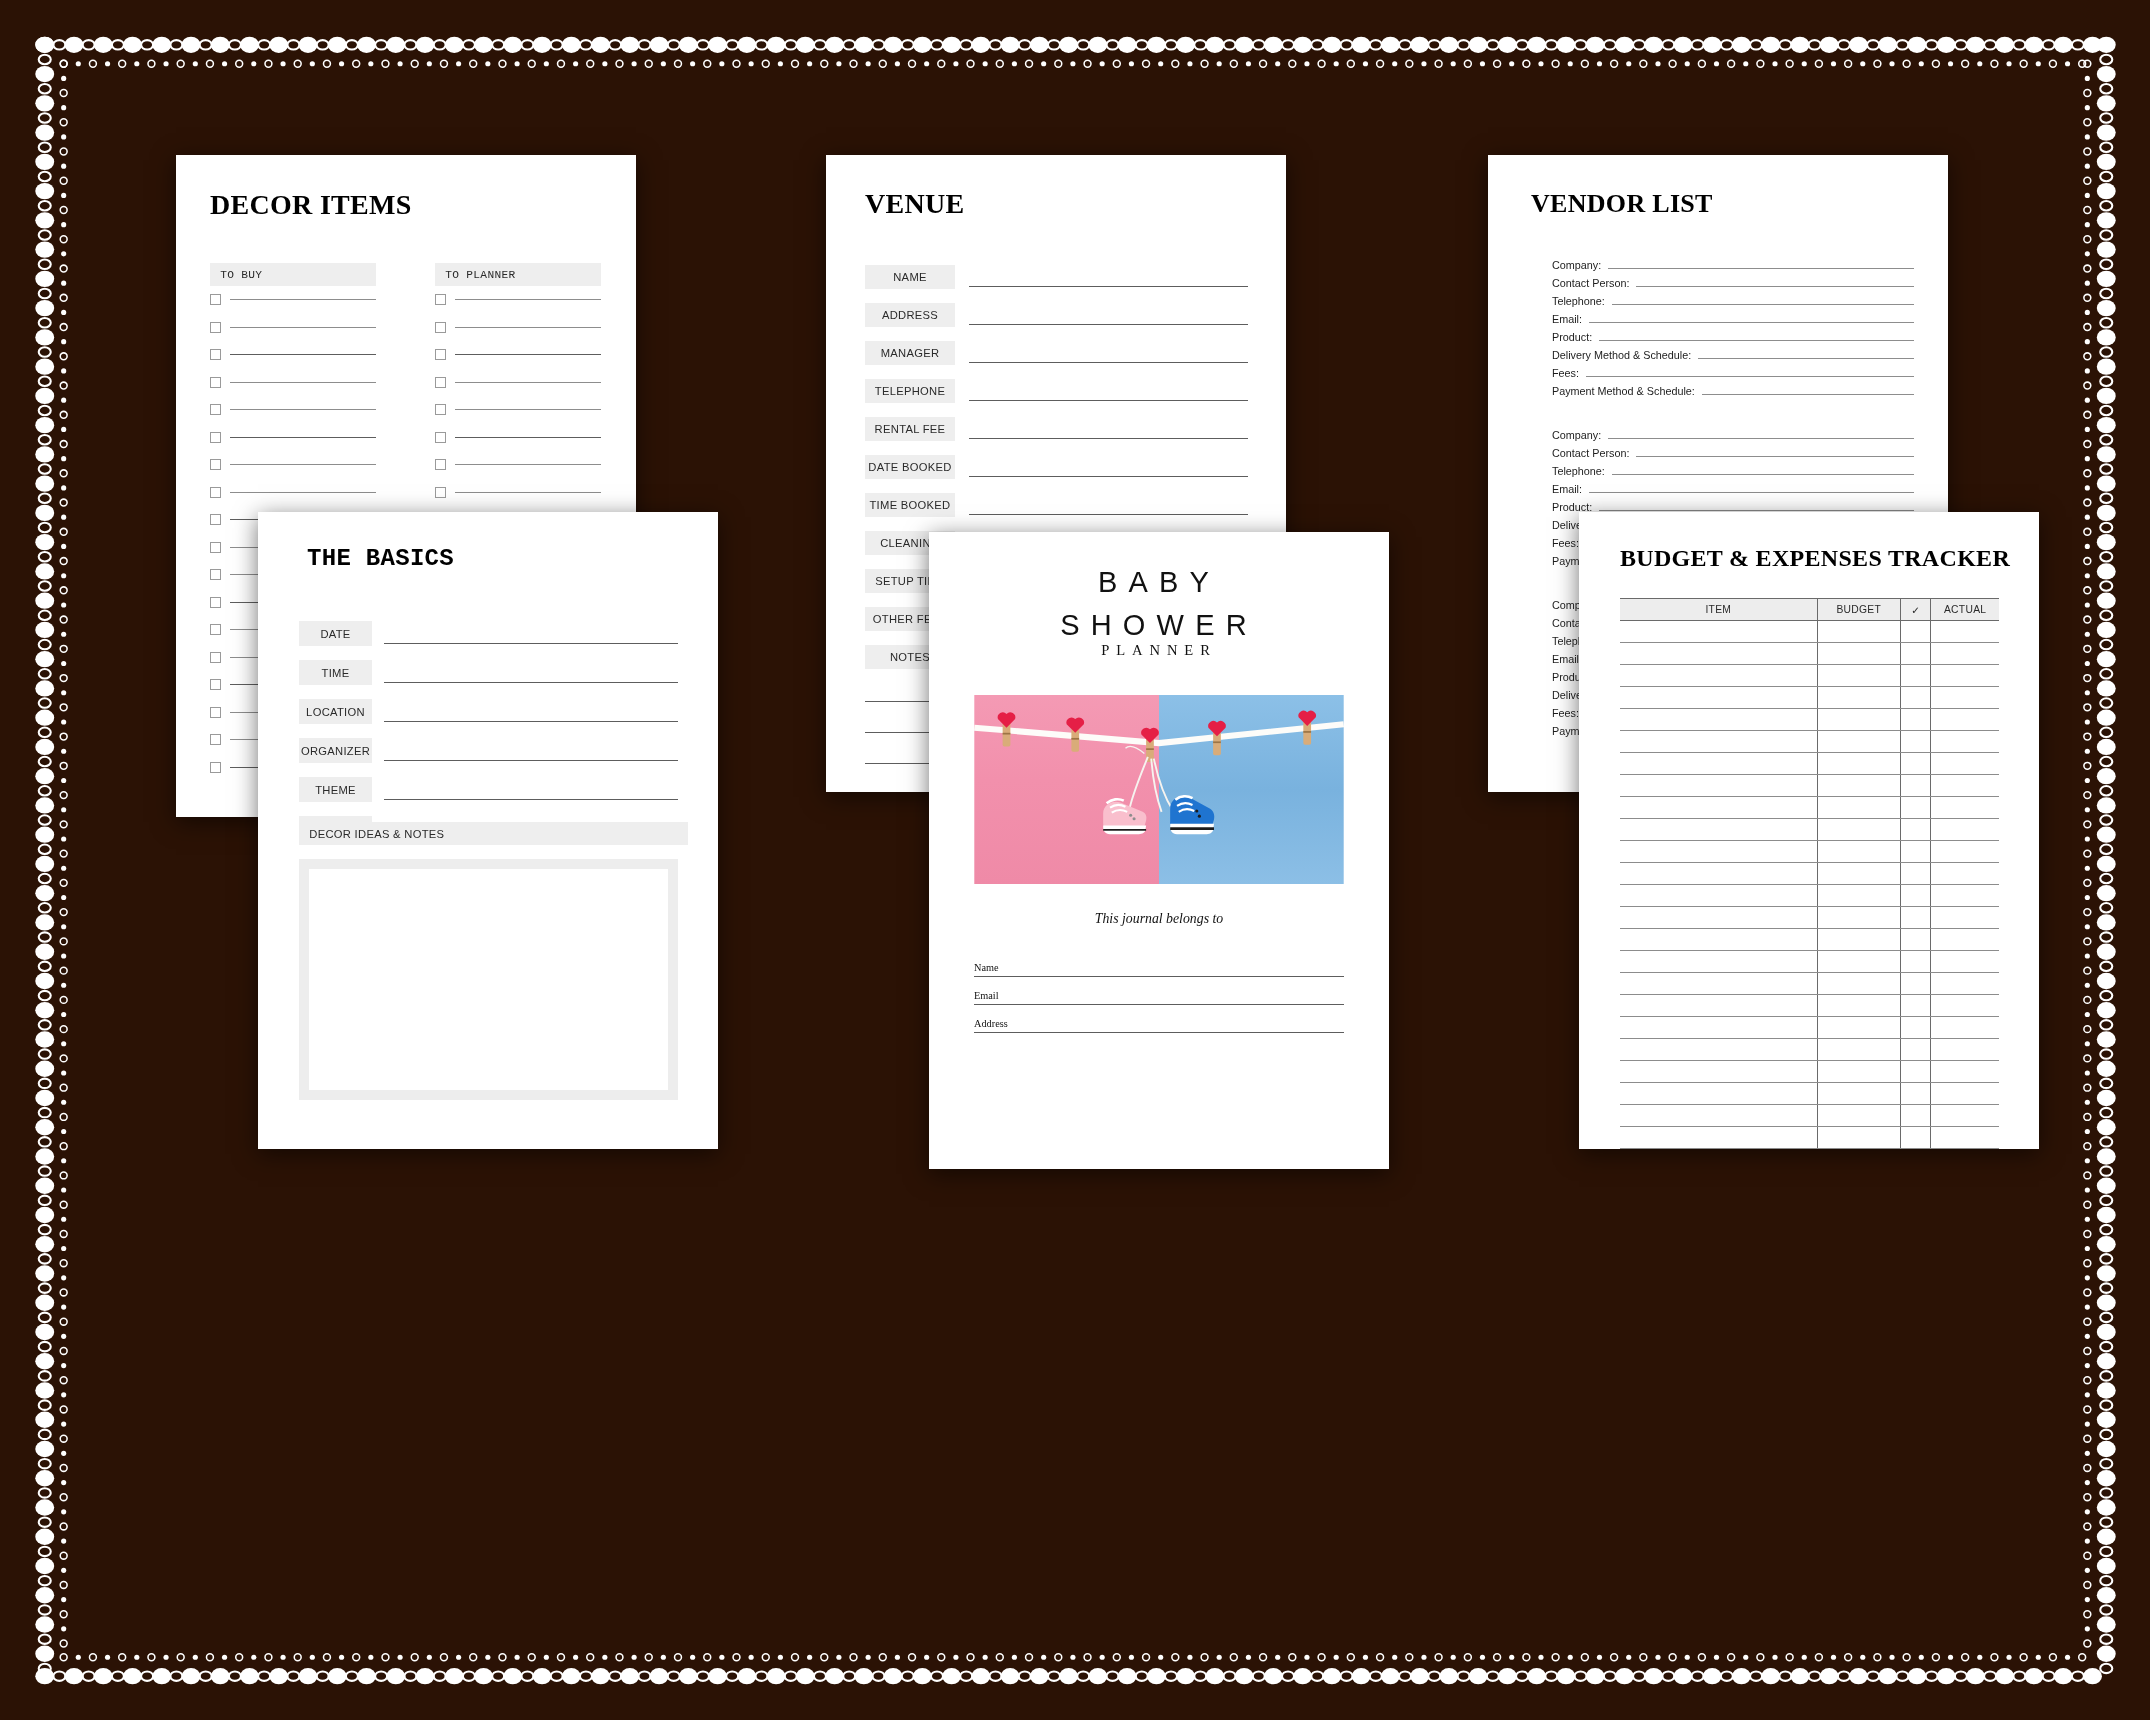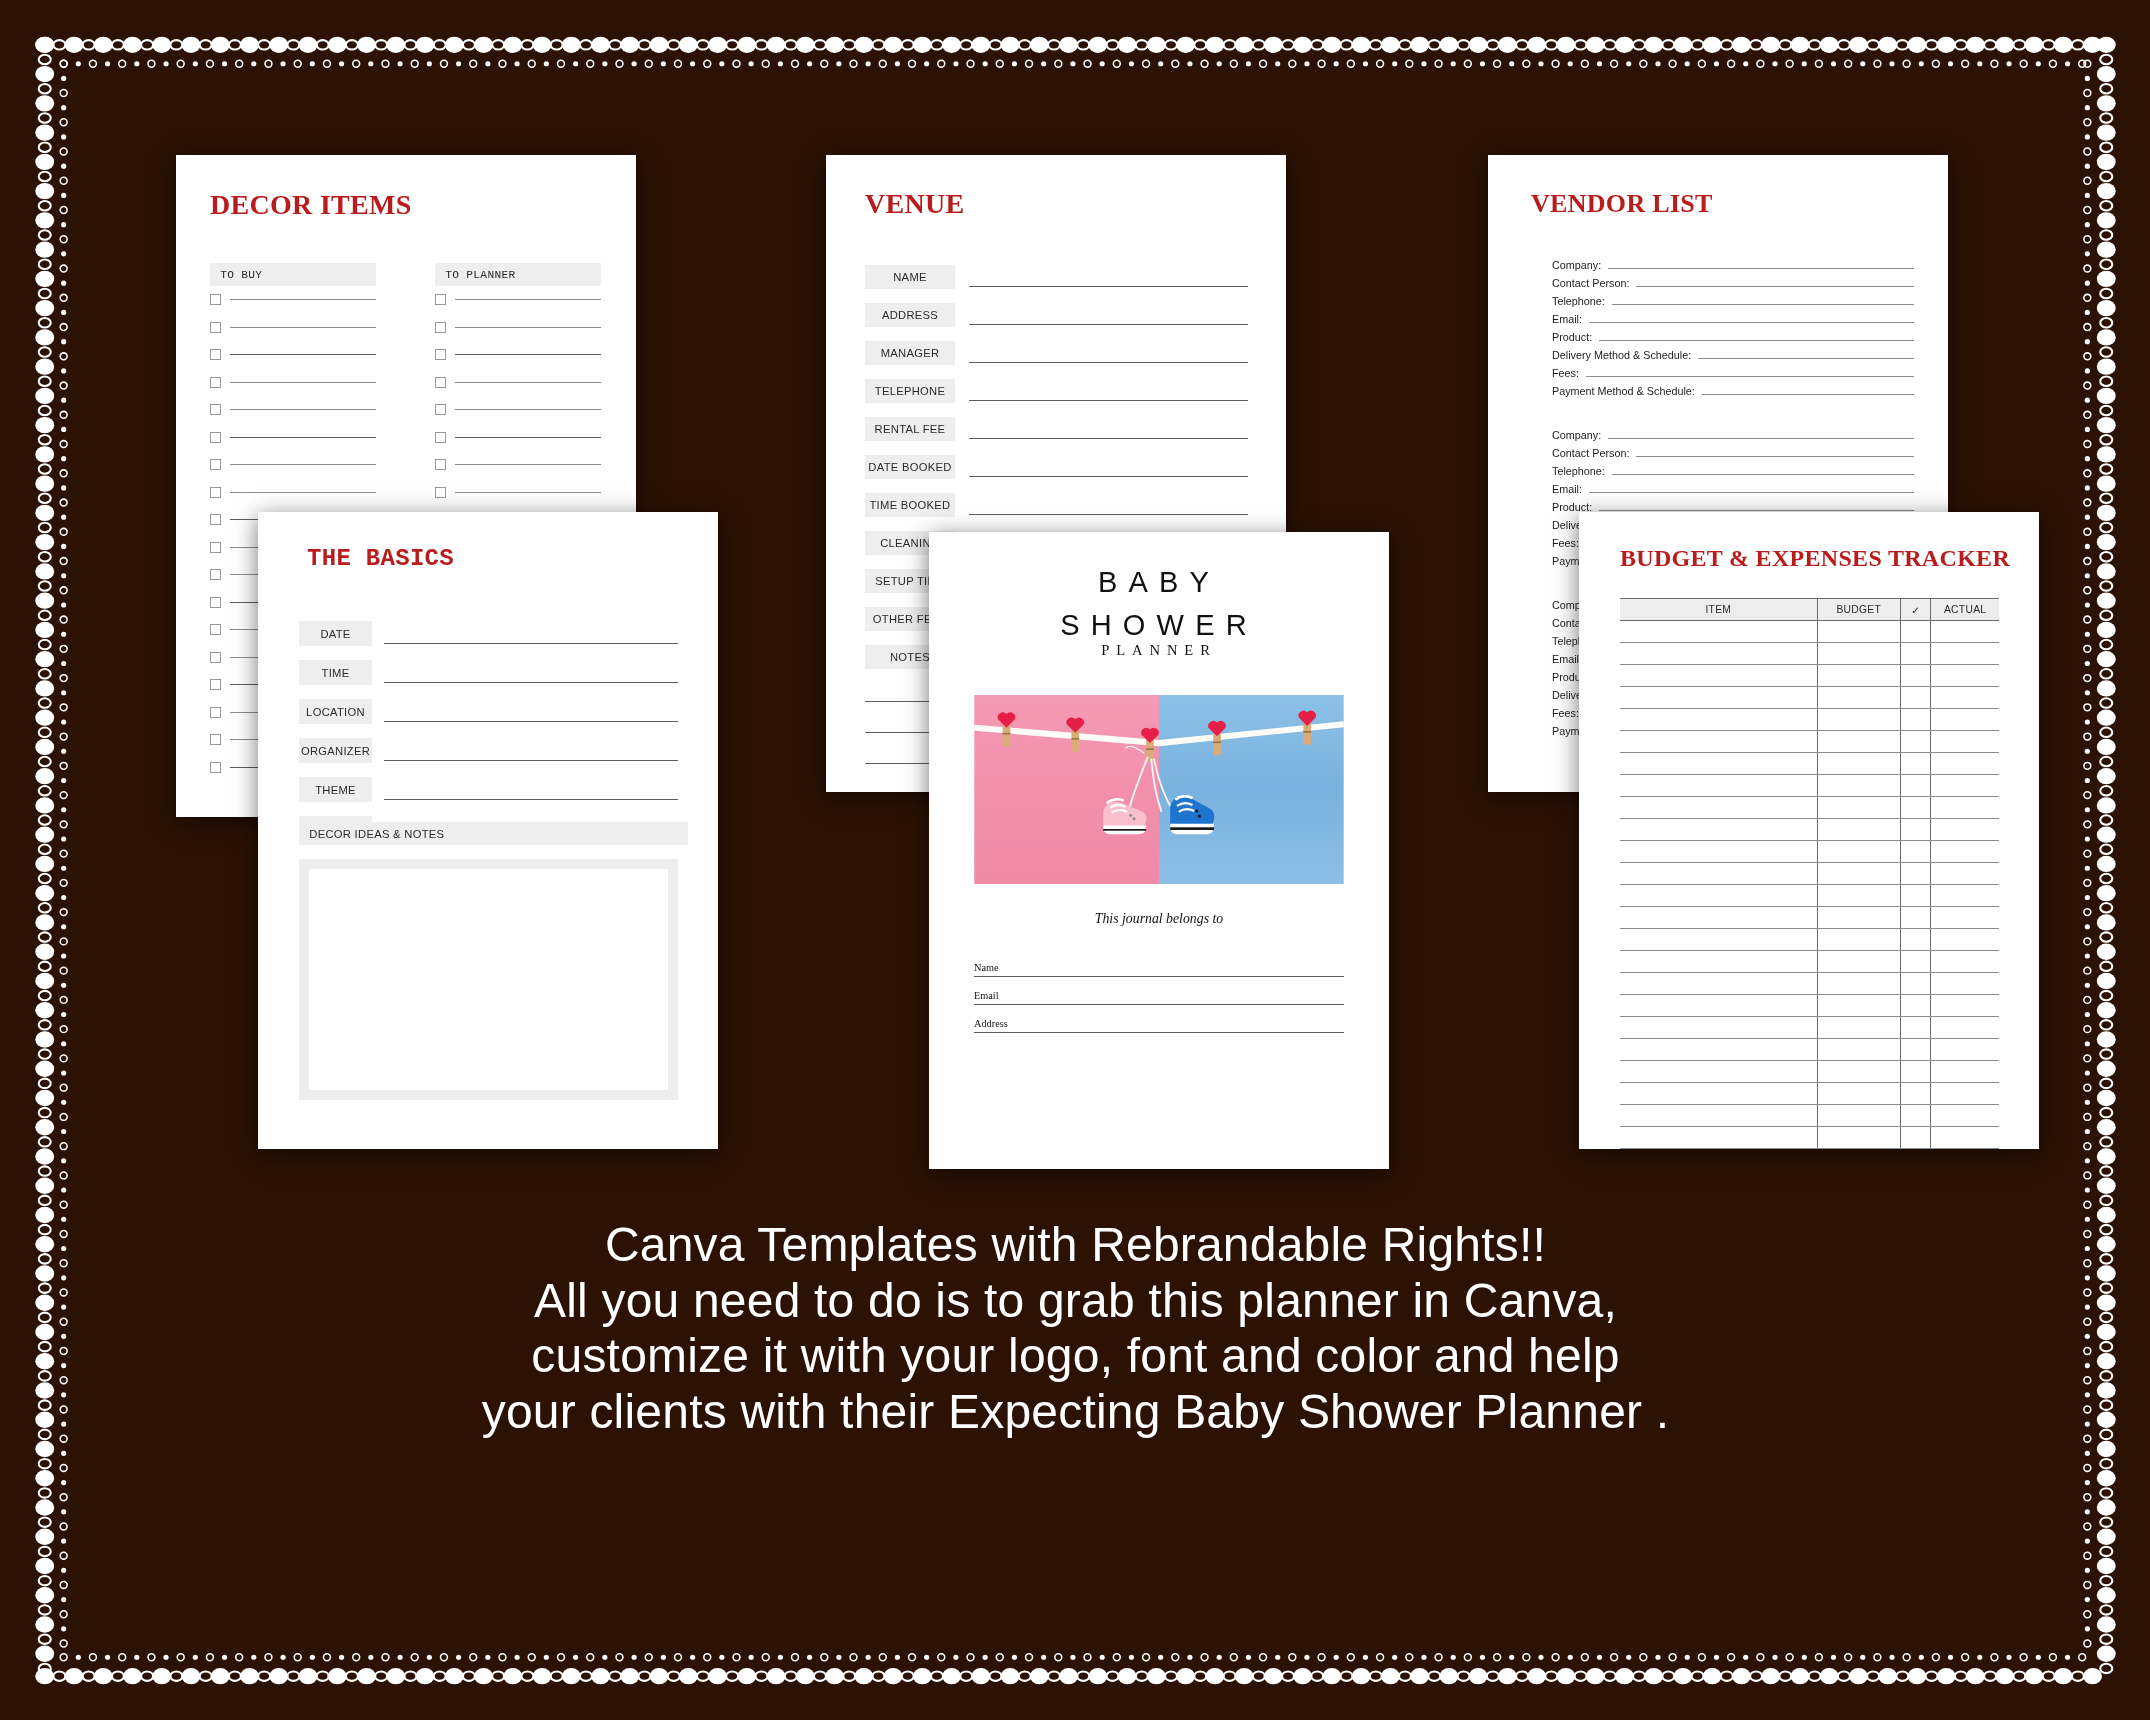--- a/index.html
+++ b/index.html
@@ -18,21 +18,21 @@
   
   .page{
     position:absolute;
     background:#ffffff;
     box-shadow:0 5.2px 22.4px rgba(0,0,0,.55);
     overflow:hidden;
   }
   .page-title{
     font-family:"Liberation Serif", serif;
     font-weight:700;
-    color:#b91c1c;
+    color:#000000;
     letter-spacing:0.3px;
     white-space:nowrap;
   }
   .gray-chip{
     background:#eeeeee;
     color:#2a2a2a;
     display:flex;
     align-items:center;
     justify-content:center;
     font-size:11.2px;
@@ -1845,21 +1845,15 @@
         </div>
         <div class="cf">
           <span>Email</span>
         </div>
         <div class="cf">
           <span>Address</span>
         </div>
       </div>
   </div>
 
-  <div class="promo" id="promo">
-      <div>Canva Templates with Rebrandable Rights!!</div>
-      <div>All you need to do is to grab this planner in Canva,</div>
-      <div>customize it with your logo, font and color and help</div>
-      <div>your clients with their Expecting Baby Shower Planner .</div>
-    </div>
 
 </div>
 
 
 </body></html>

